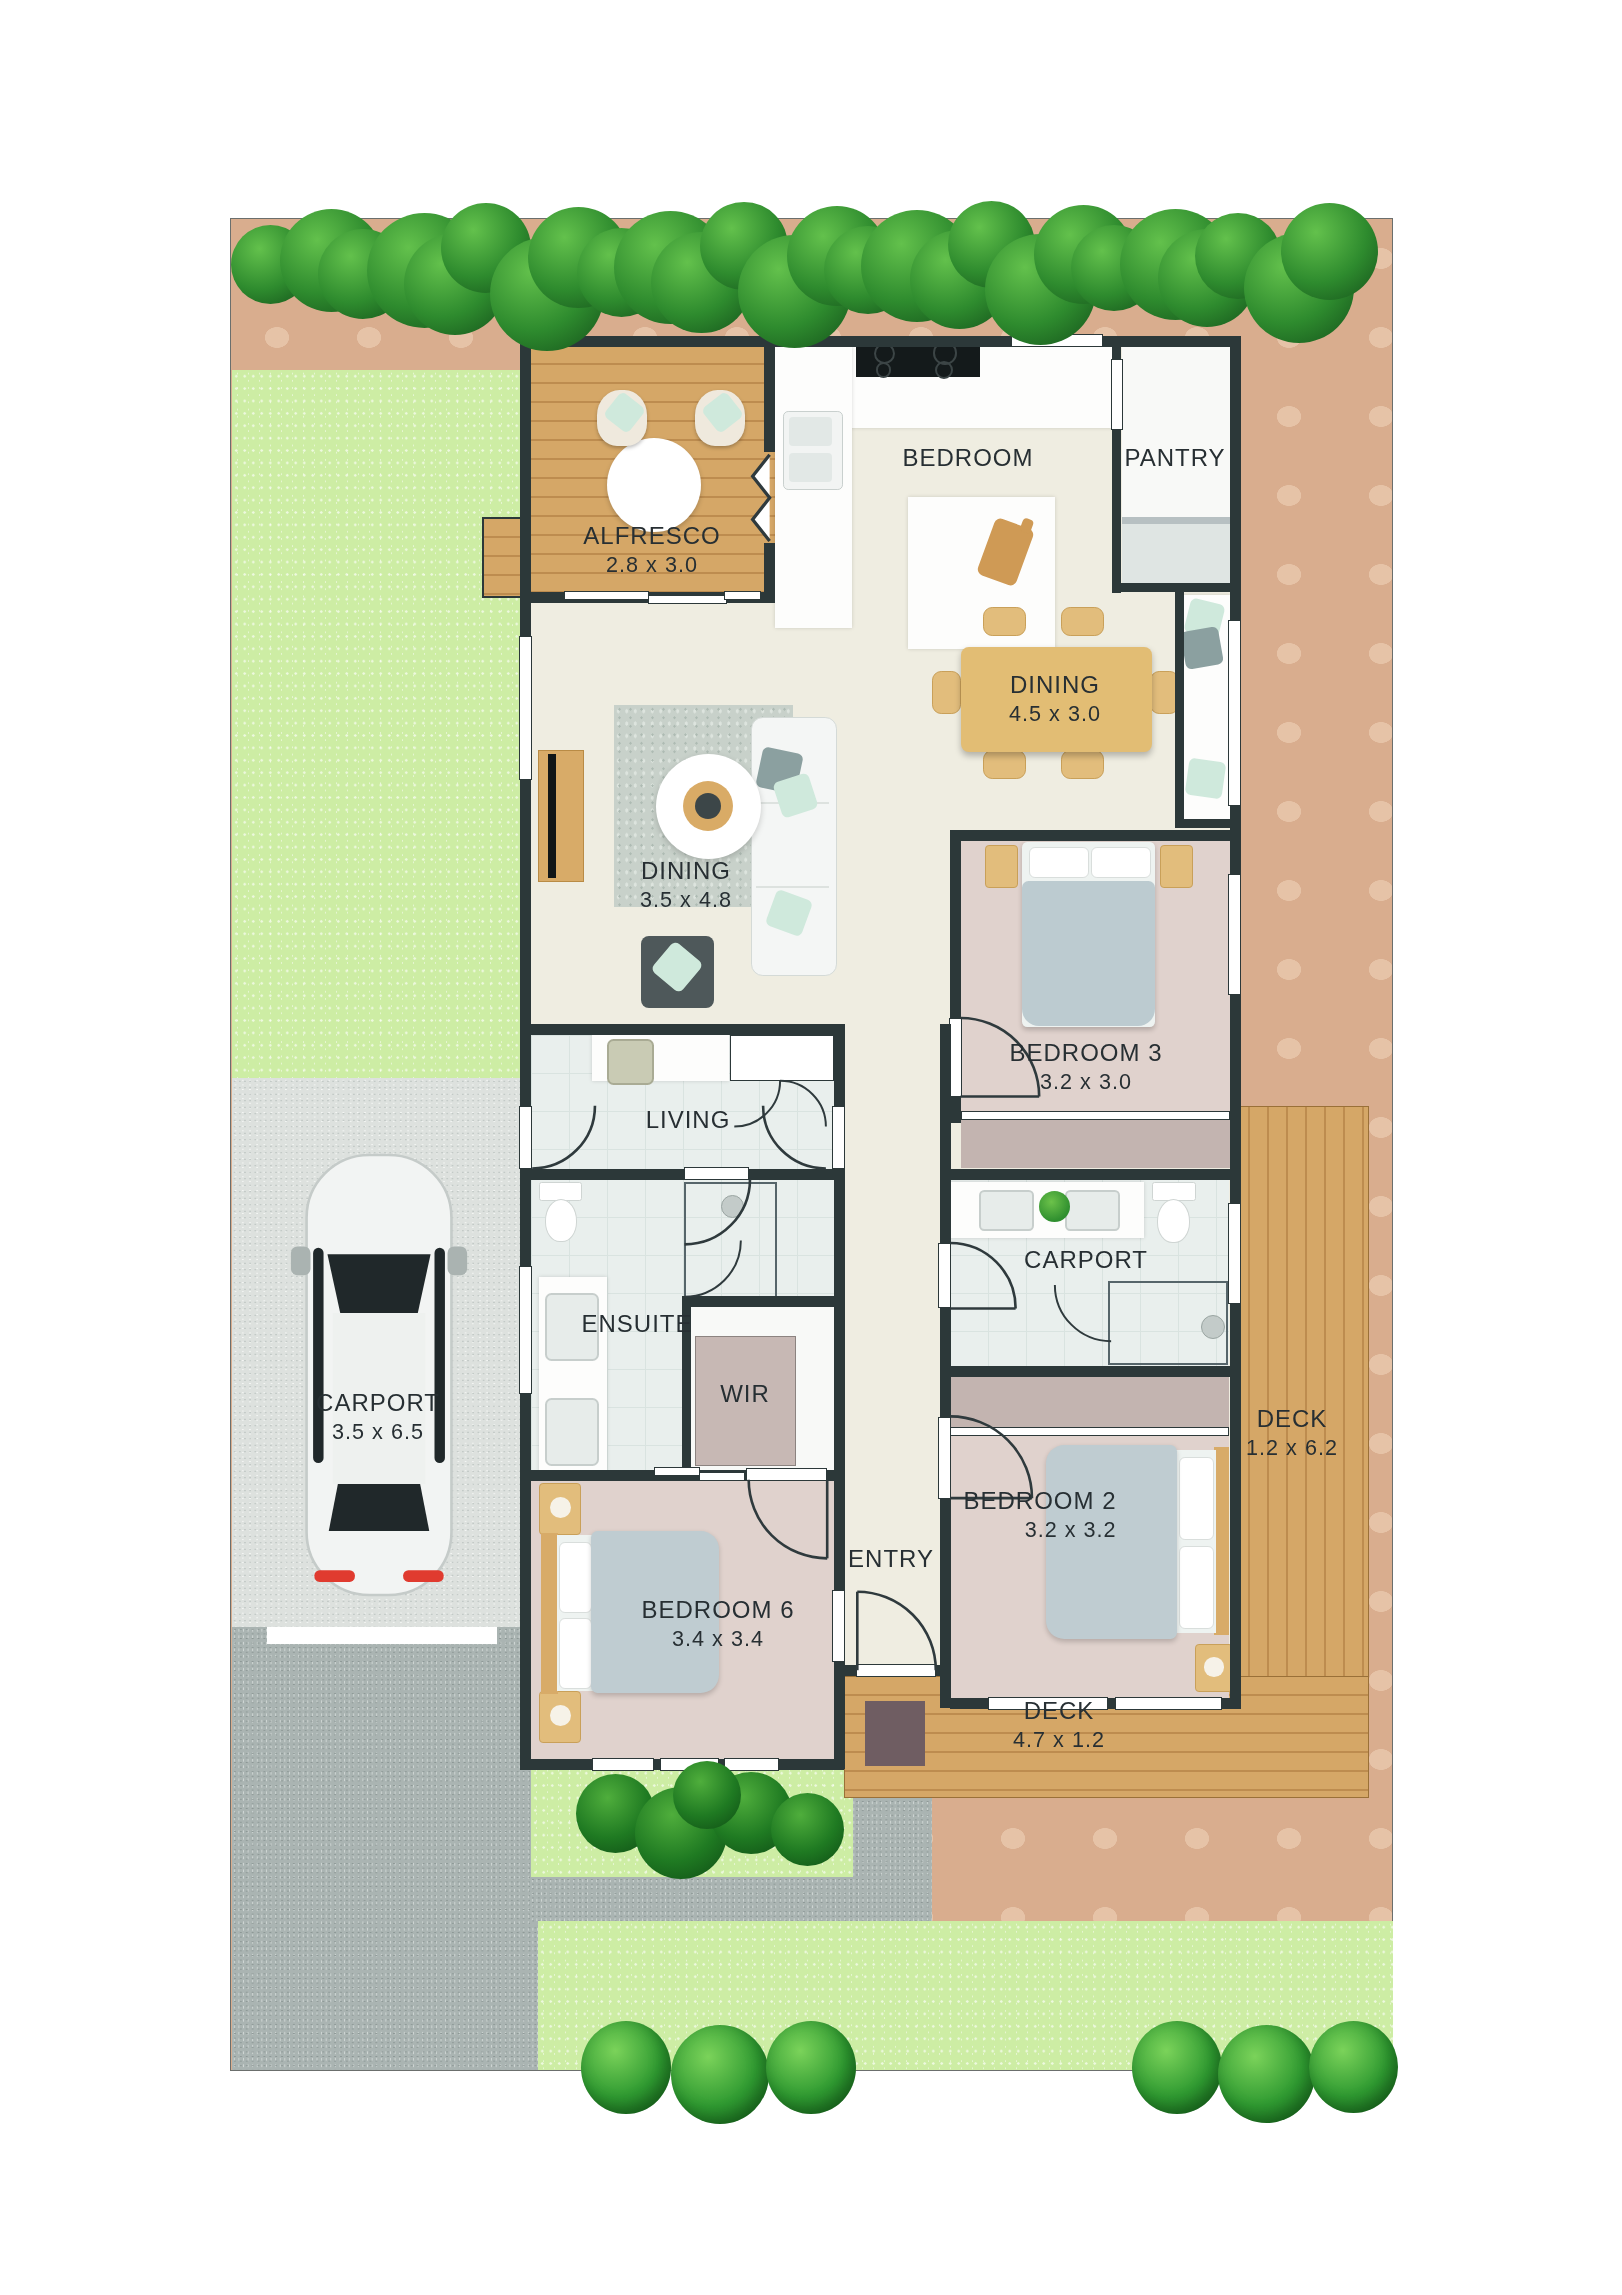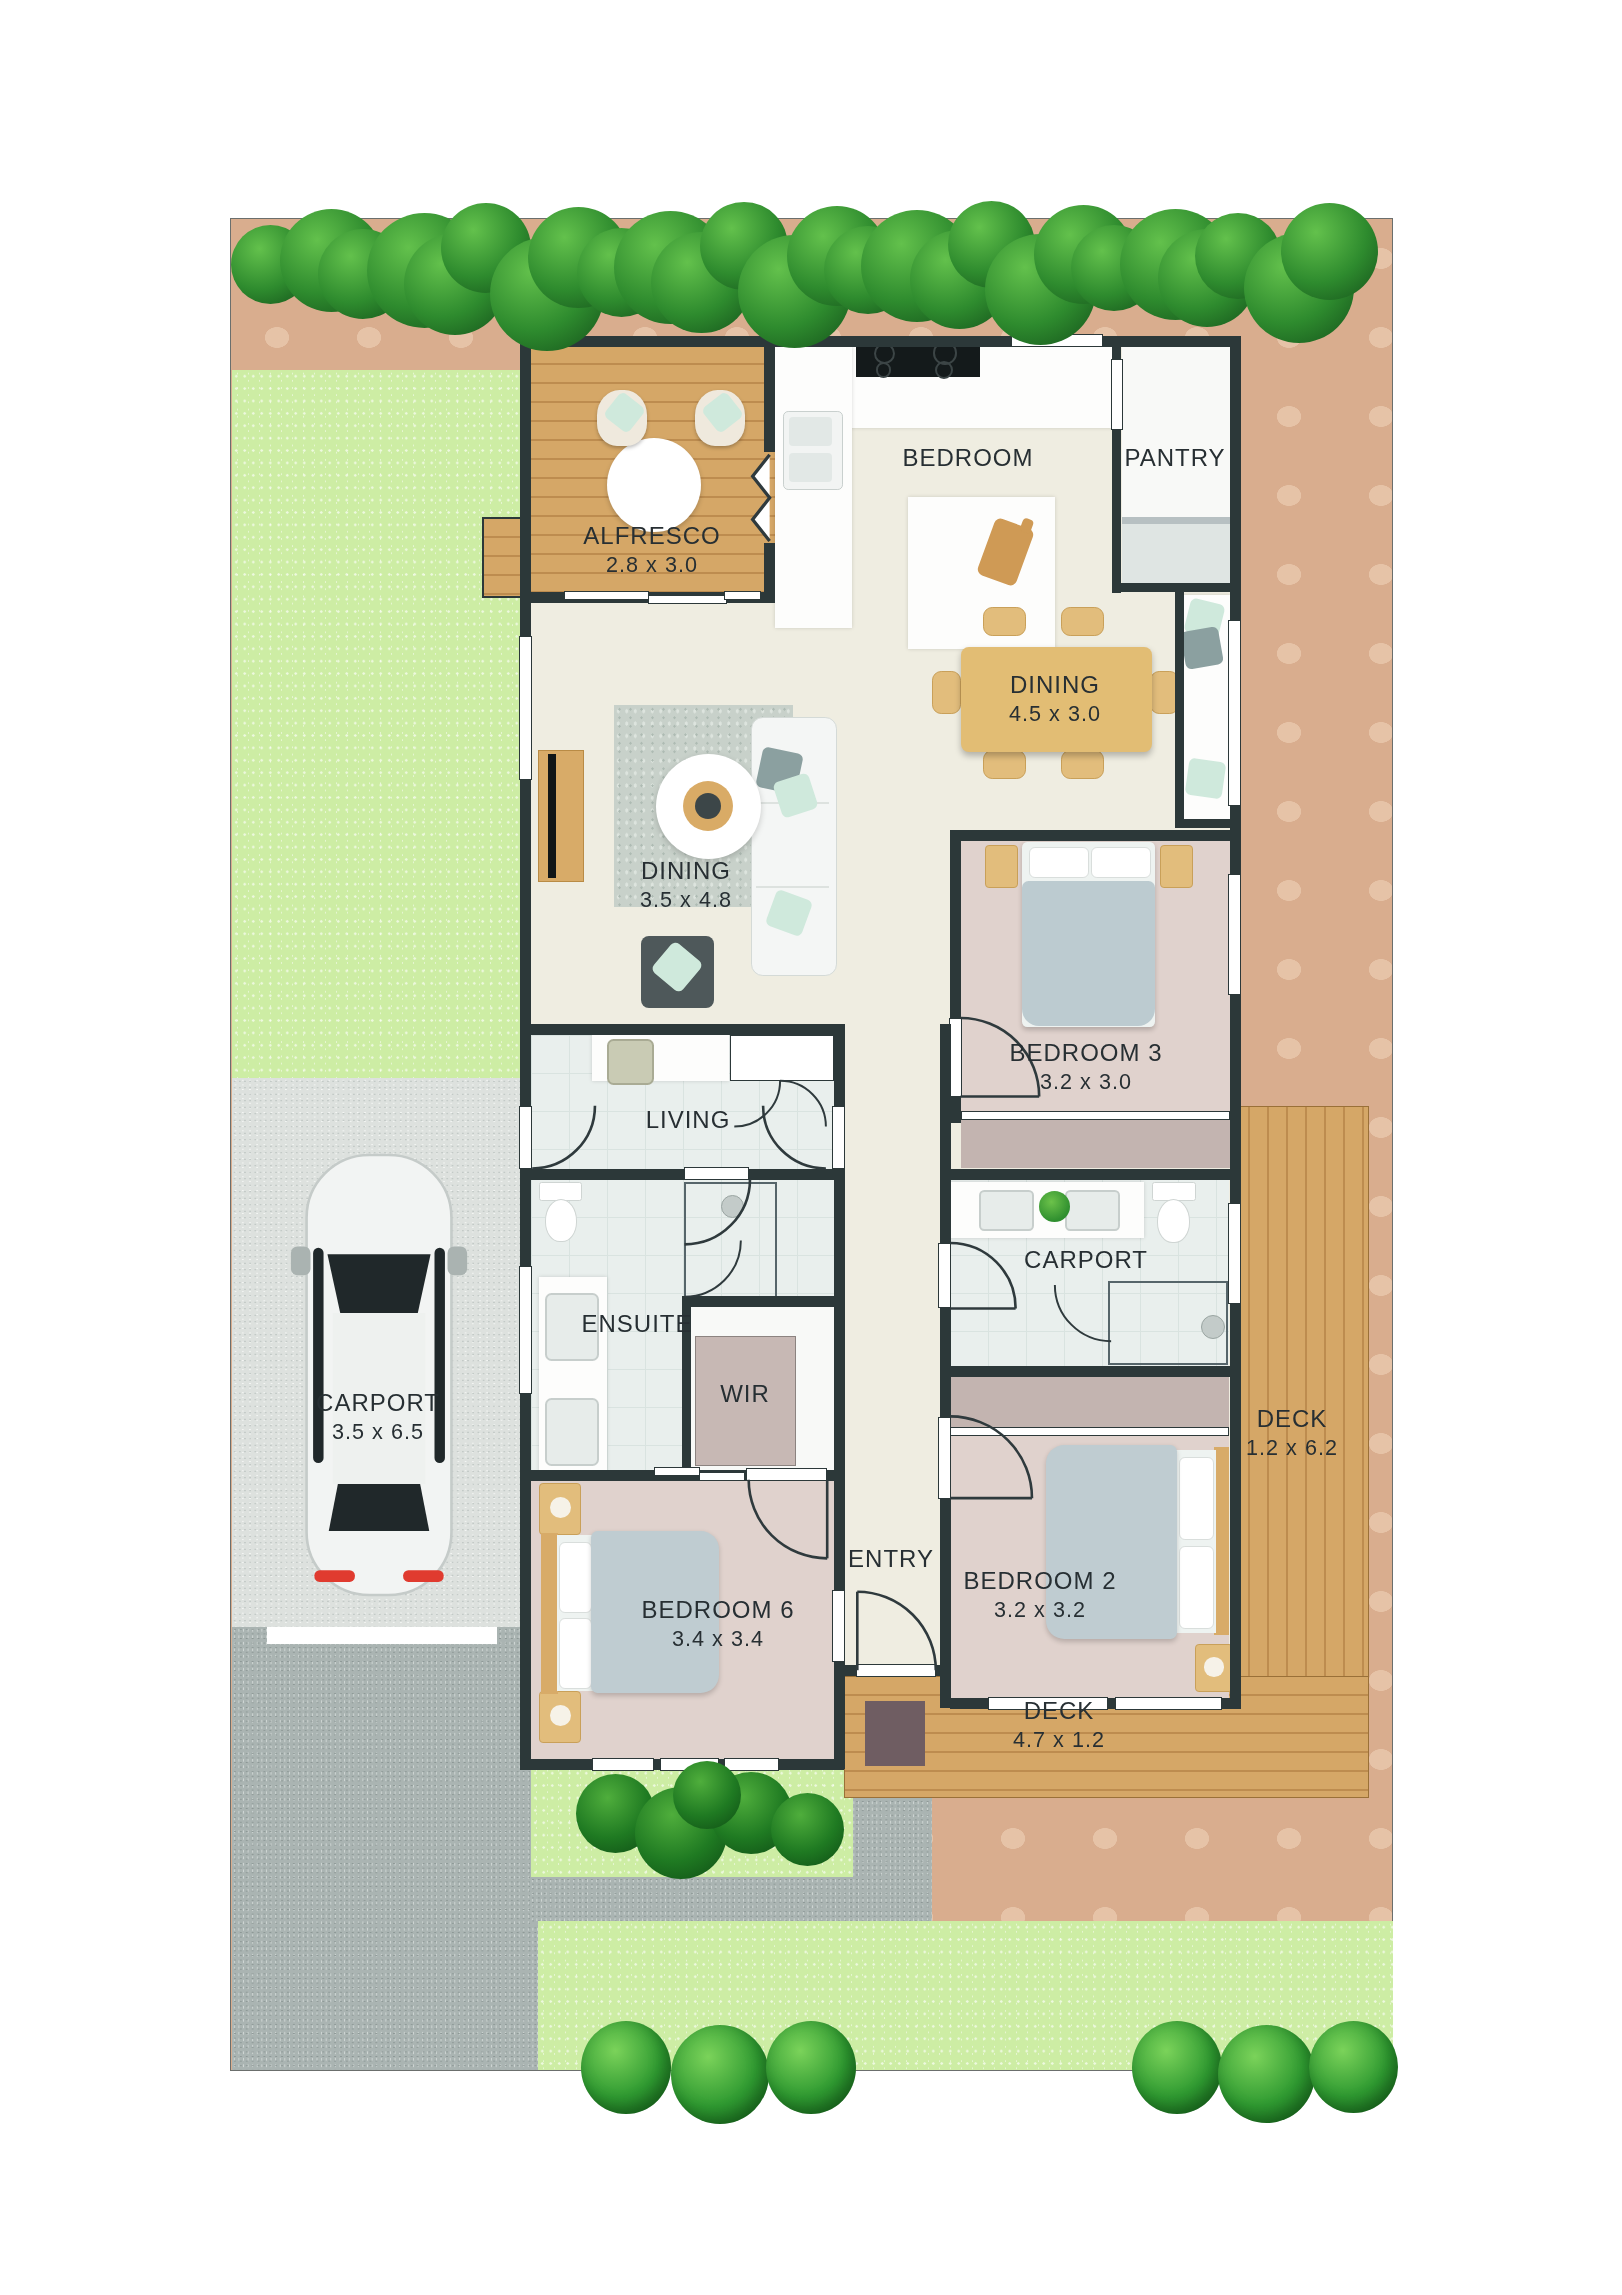--- a/index.html
+++ b/index.html
@@ -338,21 +338,21 @@
       <span class="nm">CARPORT</span>
       <span class="dm">3.5 x 6.5</span>
     </div>
   <div class="lbl" style="left:718px;top:1624px;">
       <span class="nm">BEDROOM 6</span>
       <span class="dm">3.4 x 3.4</span>
     </div>
   <div class="lbl" style="left:891px;top:1559px;">
       <span class="nm">ENTRY</span>
     </div>
-  <div class="lbl" style="left:1040px;top:1595px;">
+  <div class="lbl" style="left:1040px;top:1515px;text-align:right;">
       <span class="nm">BEDROOM 2</span>
       <span class="dm">3.2 x 3.2</span>
     </div>
   <div class="lbl" style="left:1292px;top:1433px;">
       <span class="nm">DECK</span>
       <span class="dm">1.2 x 6.2</span>
     </div>
   <div class="lbl" style="left:1059px;top:1725px;">
       <span class="nm">DECK</span>
       <span class="dm">4.7 x 1.2</span>

